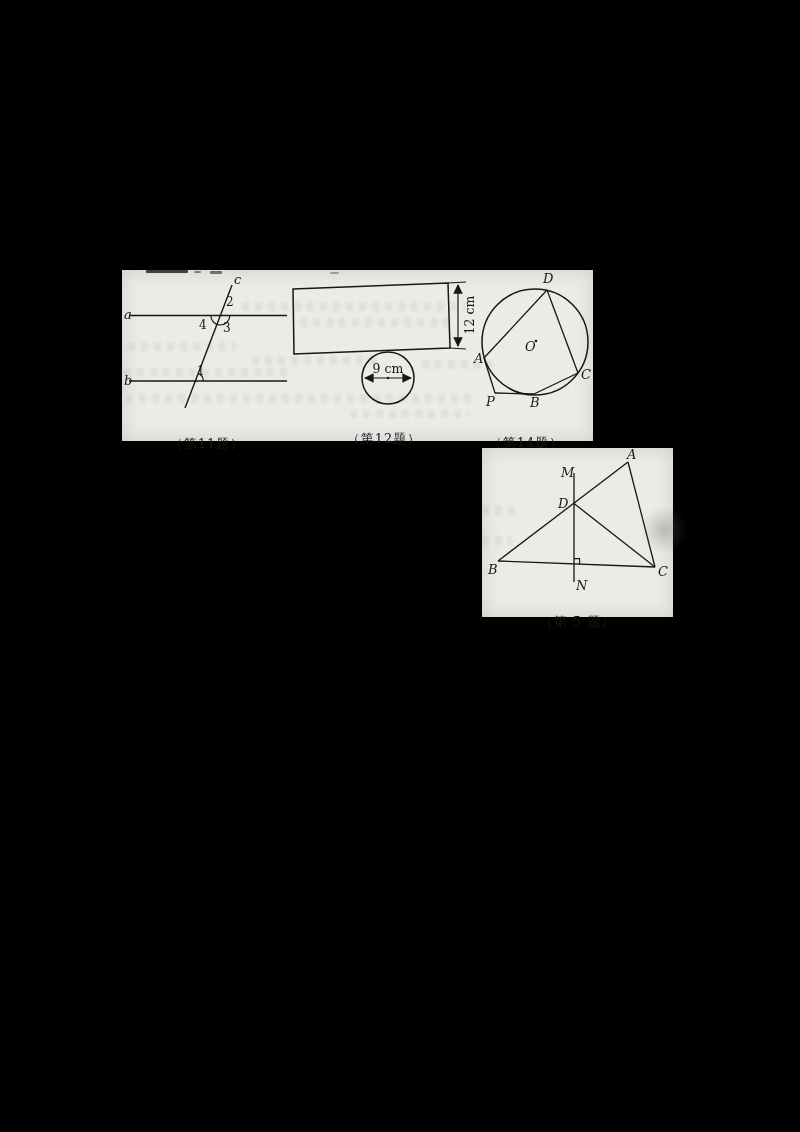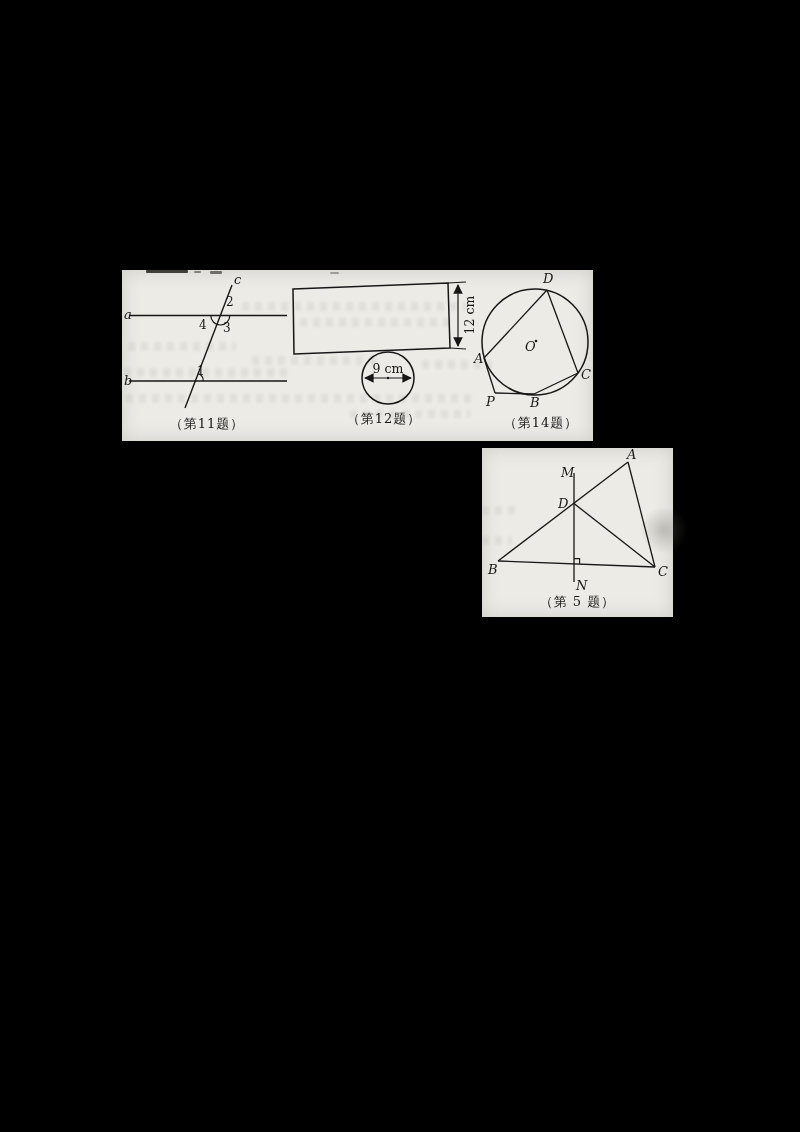--- a/index.html
+++ b/index.html
@@ -19,20 +19,21 @@
   #paper-bottom{left:482px;top:448px;width:191px;height:169px;}
   .fig-svg{position:absolute;left:0;top:0;}
   .caption{
     position:absolute;
     font-size:13px;
     color:#171717;
     text-align:center;
     letter-spacing:1px;
     white-space:nowrap;
     font-family:"DejaVu Serif", serif;
+    margin-top:20px;
   }
   
   .smudge{
     position:absolute;
     background:repeating-linear-gradient(90deg, rgba(75,72,62,.45) 0 7px, rgba(75,72,62,0) 7px 13px);
     filter:blur(1.6px);
     opacity:.16;
     border-radius:2px;
   }
   .inkblot{
@@ -123,21 +124,21 @@
     <text class="lbl" x="403" y="81">O</text>
     <text class="lbl" x="421" y="13">D</text>
     <text class="lbl" x="352" y="93">A</text>
     <text class="lbl" x="459" y="109">C</text>
     <text class="lbl" x="408" y="137">B</text>
     <text class="lbl" x="364" y="136">P</text>
   </svg>
 
   <div class="caption" style="left:25px;top:145px;width:120px">（第11题）</div>
   <div class="caption" style="left:202px;top:140px;width:120px">（第12题）</div>
-  <div class="caption" style="left:359px;top:144px;width:120px">（第14题）</div>
+  <div class="caption" style="left:344px;top:144px;width:120px">（第14题）</div>
 </div>
 
 <div id="paper-bottom" class="paper">
 
   <div class="smudge" style="left:0;top:58px;width:36px;height:9px"></div>
   <div class="smudge" style="left:0;top:88px;width:30px;height:9px"></div>
   <div class="grayblob" style="left:158px;top:58px;width:48px;height:48px"></div>
 
   <svg class="fig-svg" width="191" height="169" viewBox="0 0 191 169">
 

